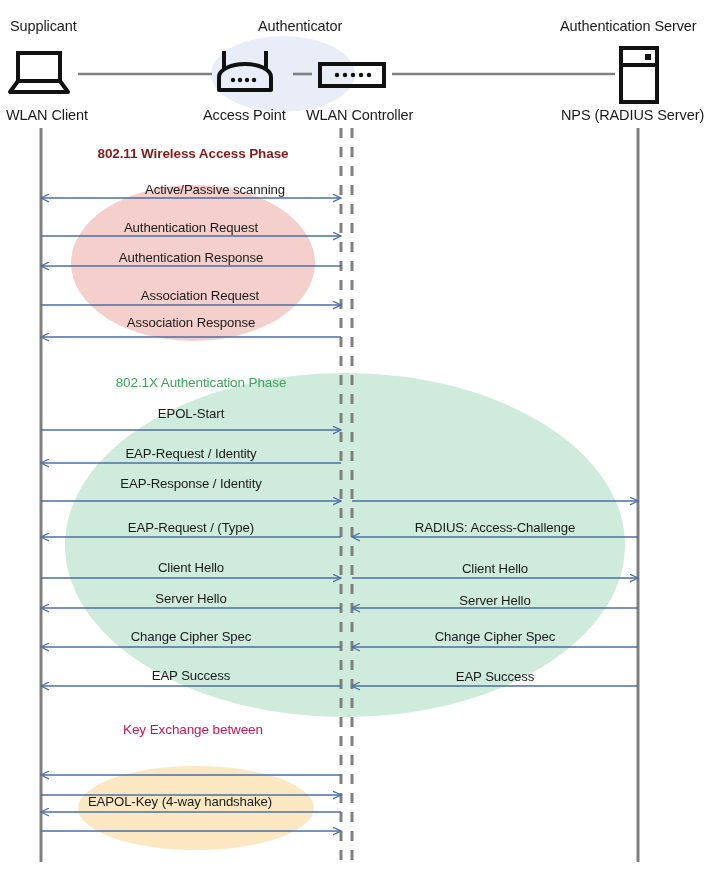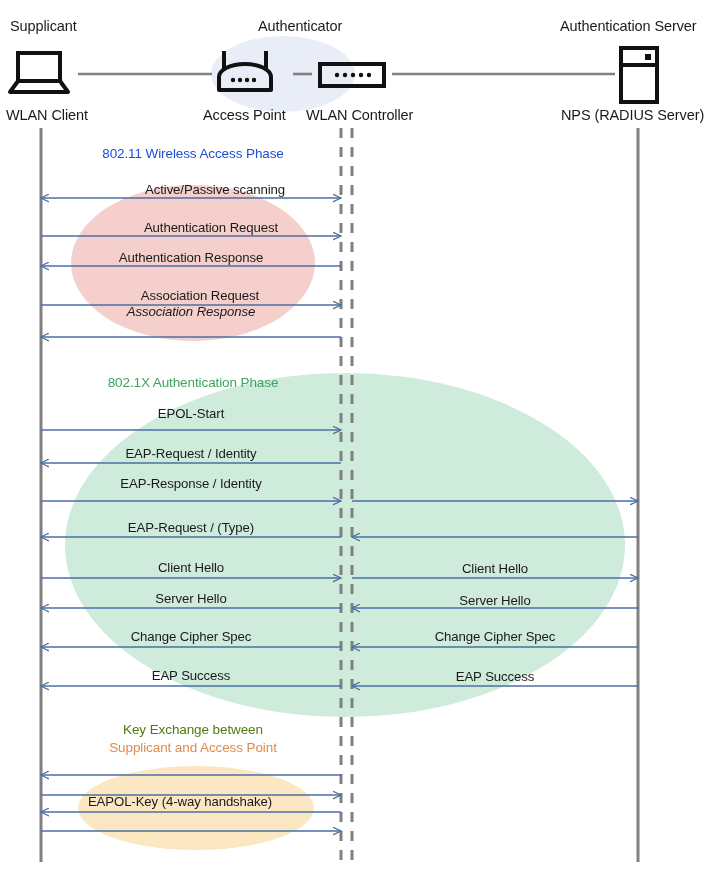--- a/index.html
+++ b/index.html
@@ -161,41 +161,41 @@
 
   <div class="node-title" style="left:10px; top:18px;">Supplicant</div>
   <div class="node-title" style="left:258px; top:18px;">Authenticator</div>
   <div class="node-title" style="left:560px; top:18px;">Authentication Server</div>
 
   <div class="node-caption" style="left:6px; top:107px;">WLAN Client</div>
   <div class="node-caption" style="left:203px; top:107px;">Access Point</div>
   <div class="node-caption" style="left:306px; top:107px;">WLAN Controller</div>
   <div class="node-caption" style="left:561px; top:107px;">NPS (RADIUS Server)</div>
 
-  <div class="phase-label" style="left:43px; top:146px; width:300px; color:#1d4ed8;">802.11 Wireless Access Phase</div>
-
-  <div class="phase-label" style="left:43px; top:375px; width:300px; color:#3DA35D;">802.1X Authentication Phase</div>
-
-  <div class="phase-label" style="left:43px; top:722px; width:300px; color:#4d7c0f;">Key Exchange between</div>
-  <div class="phase-label" style="left:43px; top:740px; width:300px; color:#E08A4C;">Supplicant and Access Point</div>
+  <div class="phase-label" style="left:43px; top:146px; width:300px; color:#7f1d1d;font-weight:bold;">802.11 Wireless Access Phase</div>
+
+  <div class="phase-label" style="left:43px; top:375px; width:300px; color:#3DA35D;padding-left:8px;">802.1X Authentication Phase</div>
+
+  <div class="phase-label" style="left:43px; top:722px; width:300px; color:#be185d;">Key Exchange between</div>
 
   <div class="msg-label" style="left:41px; top:182px; width:348px;">Active/Passive scanning</div>
-  <div class="msg-label" style="left:41px; top:220px; width:300px;padding-left:20px;">Authentication  Request</div>
+  <div class="msg-label" style="left:41px; top:220px; width:300px;">Authentication  Request</div>
   <div class="msg-label" style="left:41px; top:250px; width:300px;">Authentication  Response</div>
   <div class="msg-label" style="left:41px; top:288px; width:300px;padding-left:9px;">Association Request</div>
-  <div class="msg-label" style="left:41px; top:304px; width:300px;font-style:italic;">Association Response</div>
+  <div class="msg-label" style="left:41px; top:315px; width:300px;">Association Response</div>
 
   <div class="msg-label" style="left:41px; top:406px; width:300px;">EPOL-Start</div>
   <div class="msg-label" style="left:41px; top:446px; width:300px;">EAP-Request / Identity</div>
   <div class="msg-label" style="left:41px; top:476px; width:300px;">EAP-Response / Identity</div>
   <div class="msg-label" style="left:41px; top:520px; width:300px;">EAP-Request / (Type)</div>
   <div class="msg-label" style="left:41px; top:560px; width:300px;">Client Hello</div>
   <div class="msg-label" style="left:41px; top:591px; width:300px;">Server Hello</div>
   <div class="msg-label" style="left:41px; top:629px; width:300px;">Change Cipher Spec</div>
   <div class="msg-label" style="left:41px; top:668px; width:300px;">EAP Success</div>
   <div class="msg-label" style="left:30px; top:794px; width:300px;">EAPOL-Key (4-way handshake)</div>
 
+  <div class="msg-label" style="left:352px; top:520px; width:286px;">RADIUS: Access-Challenge</div>
   <div class="msg-label" style="left:352px; top:561px; width:286px;">Client Hello</div>
   <div class="msg-label" style="left:352px; top:593px; width:286px;">Server Hello</div>
   <div class="msg-label" style="left:352px; top:629px; width:286px;">Change Cipher Spec</div>
   <div class="msg-label" style="left:352px; top:669px; width:286px;">EAP Success</div>
 
 </div>
 
 </body></html>

